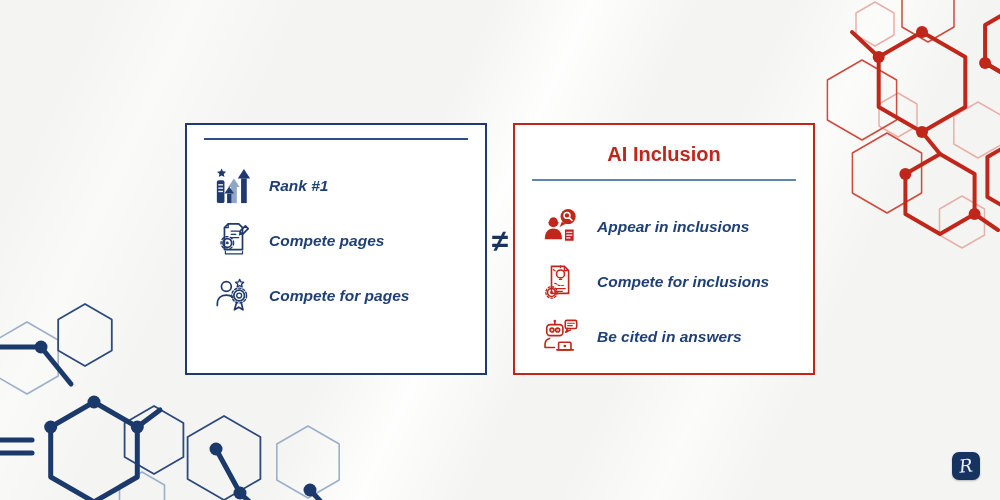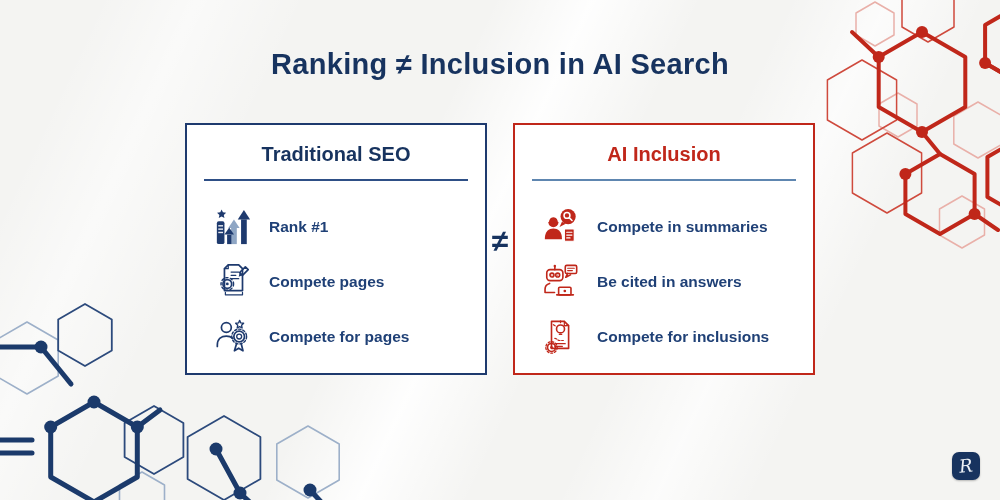--- a/index.html
+++ b/index.html
@@ -18,21 +18,21 @@
   }
   .card{position:absolute;top:123px;width:302px;height:252px;background:#ffffff;box-sizing:border-box;}
   .card-left{left:185px;border:2px solid #1e3a6e;}
   .card-right{left:513px;border:2px solid #c0271a;}
   .card-title{margin-top:17px;text-align:center;font-size:20px;font-weight:bold;line-height:24px;}
   .card-left .card-title{color:#17335f;}
   .card-right .card-title{color:#c0271a;}
   .card-divider{height:2px;margin:13px 17px 0 17px;}
   .divider-left{background:#2e4f86;}
   .divider-right{background:#5e86b0;}
-  .card-items{margin:26px 0 0 26px;display:flex;flex-direction:column;gap:15px;}
+  .card-items{margin:26px 0 0 26px;display:flex;flex-direction:column;gap:15px;font-style:italic;}
   .item{display:flex;align-items:center;height:40px;}
   .item-icon{width:40px;height:40px;flex:0 0 40px;display:flex;align-items:center;justify-content:center;}
   .item-label{margin-left:16px;font-size:15.5px;font-weight:bold;color:#1f4076;white-space:nowrap;}
   .neq{
     position:absolute;top:224px;left:484px;width:32px;text-align:center;
     font-size:30px;font-weight:bold;color:#17335f;
   }
   .hex{position:absolute;pointer-events:none;}
   .hex-tr{left:770px;top:-18px;}
   .hex-bl{left:-8px;top:290px;}
@@ -123,24 +123,22 @@
           <circle cx="102" cy="112" r="6.5"></circle>
         <circle cx="58.7" cy="137" r="6.5"></circle>
           <circle cx="145.3" cy="137" r="6.5"></circle>
         <circle cx="224" cy="159" r="6.5"></circle>
           <circle cx="248" cy="203" r="6.5"></circle>
         <circle cx="318" cy="200" r="6.5"></circle>
       </g>
     </g>
   </svg>
 
-  <div class="main-title">Ranking ≠ Inclusion in AI Search</div>
 
   <div class="card card-left">
-    <div class="card-title">Traditional SEO</div>
     <div class="card-divider divider-left"></div>
     <div class="card-items">
       <div class="item">
         <span class="item-icon">
           <svg viewBox="0 0 40 40" width="38" height="38">
             <polygon points="8,1.5 9.4,4.6 12.8,5 10.3,7.3 11,10.6 8,9 5,10.6 5.7,7.3 3.2,5 6.6,4.6" fill="#1e3a6e"></polygon>
             <rect x="3" y="14" width="8" height="24" rx="2" fill="#1e3a6e"></rect>
             <rect x="4.5" y="18" width="5" height="1.5" fill="#ffffff" opacity="0.9"></rect>
             <rect x="4.5" y="21.5" width="5" height="1.5" fill="#ffffff" opacity="0.9"></rect>
             <rect x="4.5" y="25" width="5" height="1.5" fill="#ffffff" opacity="0.9"></rect>
@@ -216,21 +214,48 @@
               <path d="M6.8,14 a5.2,5.2 0 0 1 10.4,0" stroke-width="1.4"></path>
             </g>
             <rect x="23.5" y="22" width="10.5" height="13" rx="1" fill="#c0271a" stroke="#ffffff" stroke-width="1.3"></rect>
             <g stroke="#ffffff" stroke-width="1.2" stroke-linecap="round">
               <line x1="26" y1="25.5" x2="31.5" y2="25.5"></line>
               <line x1="26" y1="28.5" x2="31.5" y2="28.5"></line>
               <line x1="26" y1="31.5" x2="29.5" y2="31.5"></line>
             </g>
           </svg>
         </span>
-        <span class="item-label">Compete in summaries</span>
+        <span class="item-label">Appear in inclusions</span>
+      </div>
+      <div class="item">
+        <span class="item-icon">
+          <svg viewBox="0 0 40 40" width="38" height="38" fill="none" stroke="#c0271a" stroke-width="1.7" stroke-linejoin="round" stroke-linecap="round">
+            <path d="M10,3.5 h13.5 l4.5,4.5 v24 h-18 z"></path>
+            <path d="M23.5,3.5 v4.5 h4.5" stroke-width="1.3"></path>
+            <circle cx="19.5" cy="11.5" r="4.2"></circle>
+            <g stroke-width="1.2">
+                <path d="M17.8,15.3 h3.4"></path>
+                <path d="M18.2,17.3 h2.6"></path>
+              </g>
+            <g stroke-width="1.3">
+                <path d="M19.5,5 v-2"></path>
+                <path d="M13.8,8.2 l-1.8,-1.2"></path>
+                <path d="M25.2,8.2 l1.8,-1.2"></path>
+              </g>
+            <path d="M13.5,21.5 c2.5,0 2.5,2.2 5,2.2 h4" stroke-width="1.2" stroke-dasharray="2.2 1.6"></path>
+            <g stroke-width="1.2">
+                <path d="M13.5,27 h11"></path>
+                <path d="M13.5,29.8 h8"></path>
+              </g>
+            <circle cx="10" cy="31" r="4.2"></circle>
+            <circle cx="10" cy="31" r="6" stroke-width="1.4" stroke-dasharray="2 2"></circle>
+            <circle cx="10" cy="31" r="1.4" fill="#c0271a" stroke="none"></circle>
+          </svg>
+        </span>
+        <span class="item-label">Compete for inclusions</span>
       </div>
       <div class="item">
         <span class="item-icon">
           <svg viewBox="0 0 40 40" width="38" height="38" fill="none" stroke="#c0271a" stroke-width="1.7" stroke-linejoin="round" stroke-linecap="round">
             <line x1="13.5" y1="4.5" x2="13.5" y2="7"></line>
             <circle cx="13.5" cy="3.2" r="1.3" fill="#c0271a" stroke="none"></circle>
             <rect x="5" y="7" width="17" height="11.5" rx="3.5"></rect>
             <circle cx="10.5" cy="12.7" r="2.1"></circle>
               <circle cx="16.5" cy="12.7" r="2.1"></circle>
             <circle cx="10.5" cy="12.7" r="0.6" fill="#c0271a" stroke="none"></circle>
@@ -242,47 +267,20 @@
                 <line x1="27" y1="8" x2="32" y2="8"></line>
               </g>
             <path d="M8,21.5 c-3.2,0.8 -4.8,3 -4.8,6.2 V31 h10"></path>
             <rect x="17.5" y="25.5" width="13" height="8" rx="1.2"></rect>
             <circle cx="24" cy="29.5" r="1.4" fill="#c0271a" stroke="none"></circle>
             <line x1="15.5" y1="33.5" x2="33" y2="33.5"></line>
           </svg>
         </span>
         <span class="item-label">Be cited in answers</span>
       </div>
-      <div class="item">
-        <span class="item-icon">
-          <svg viewBox="0 0 40 40" width="38" height="38" fill="none" stroke="#c0271a" stroke-width="1.7" stroke-linejoin="round" stroke-linecap="round">
-            <path d="M10,3.5 h13.5 l4.5,4.5 v24 h-18 z"></path>
-            <path d="M23.5,3.5 v4.5 h4.5" stroke-width="1.3"></path>
-            <circle cx="19.5" cy="11.5" r="4.2"></circle>
-            <g stroke-width="1.2">
-                <path d="M17.8,15.3 h3.4"></path>
-                <path d="M18.2,17.3 h2.6"></path>
-              </g>
-            <g stroke-width="1.3">
-                <path d="M19.5,5 v-2"></path>
-                <path d="M13.8,8.2 l-1.8,-1.2"></path>
-                <path d="M25.2,8.2 l1.8,-1.2"></path>
-              </g>
-            <path d="M13.5,21.5 c2.5,0 2.5,2.2 5,2.2 h4" stroke-width="1.2" stroke-dasharray="2.2 1.6"></path>
-            <g stroke-width="1.2">
-                <path d="M13.5,27 h11"></path>
-                <path d="M13.5,29.8 h8"></path>
-              </g>
-            <circle cx="10" cy="31" r="4.2"></circle>
-            <circle cx="10" cy="31" r="6" stroke-width="1.4" stroke-dasharray="2 2"></circle>
-            <circle cx="10" cy="31" r="1.4" fill="#c0271a" stroke="none"></circle>
-          </svg>
-        </span>
-        <span class="item-label">Compete for inclusions</span>
-      </div>
     </div>
   </div>
 
   <div class="logo">
     <span>R</span>
   </div>
 
 </div>
 
 </body></html>

